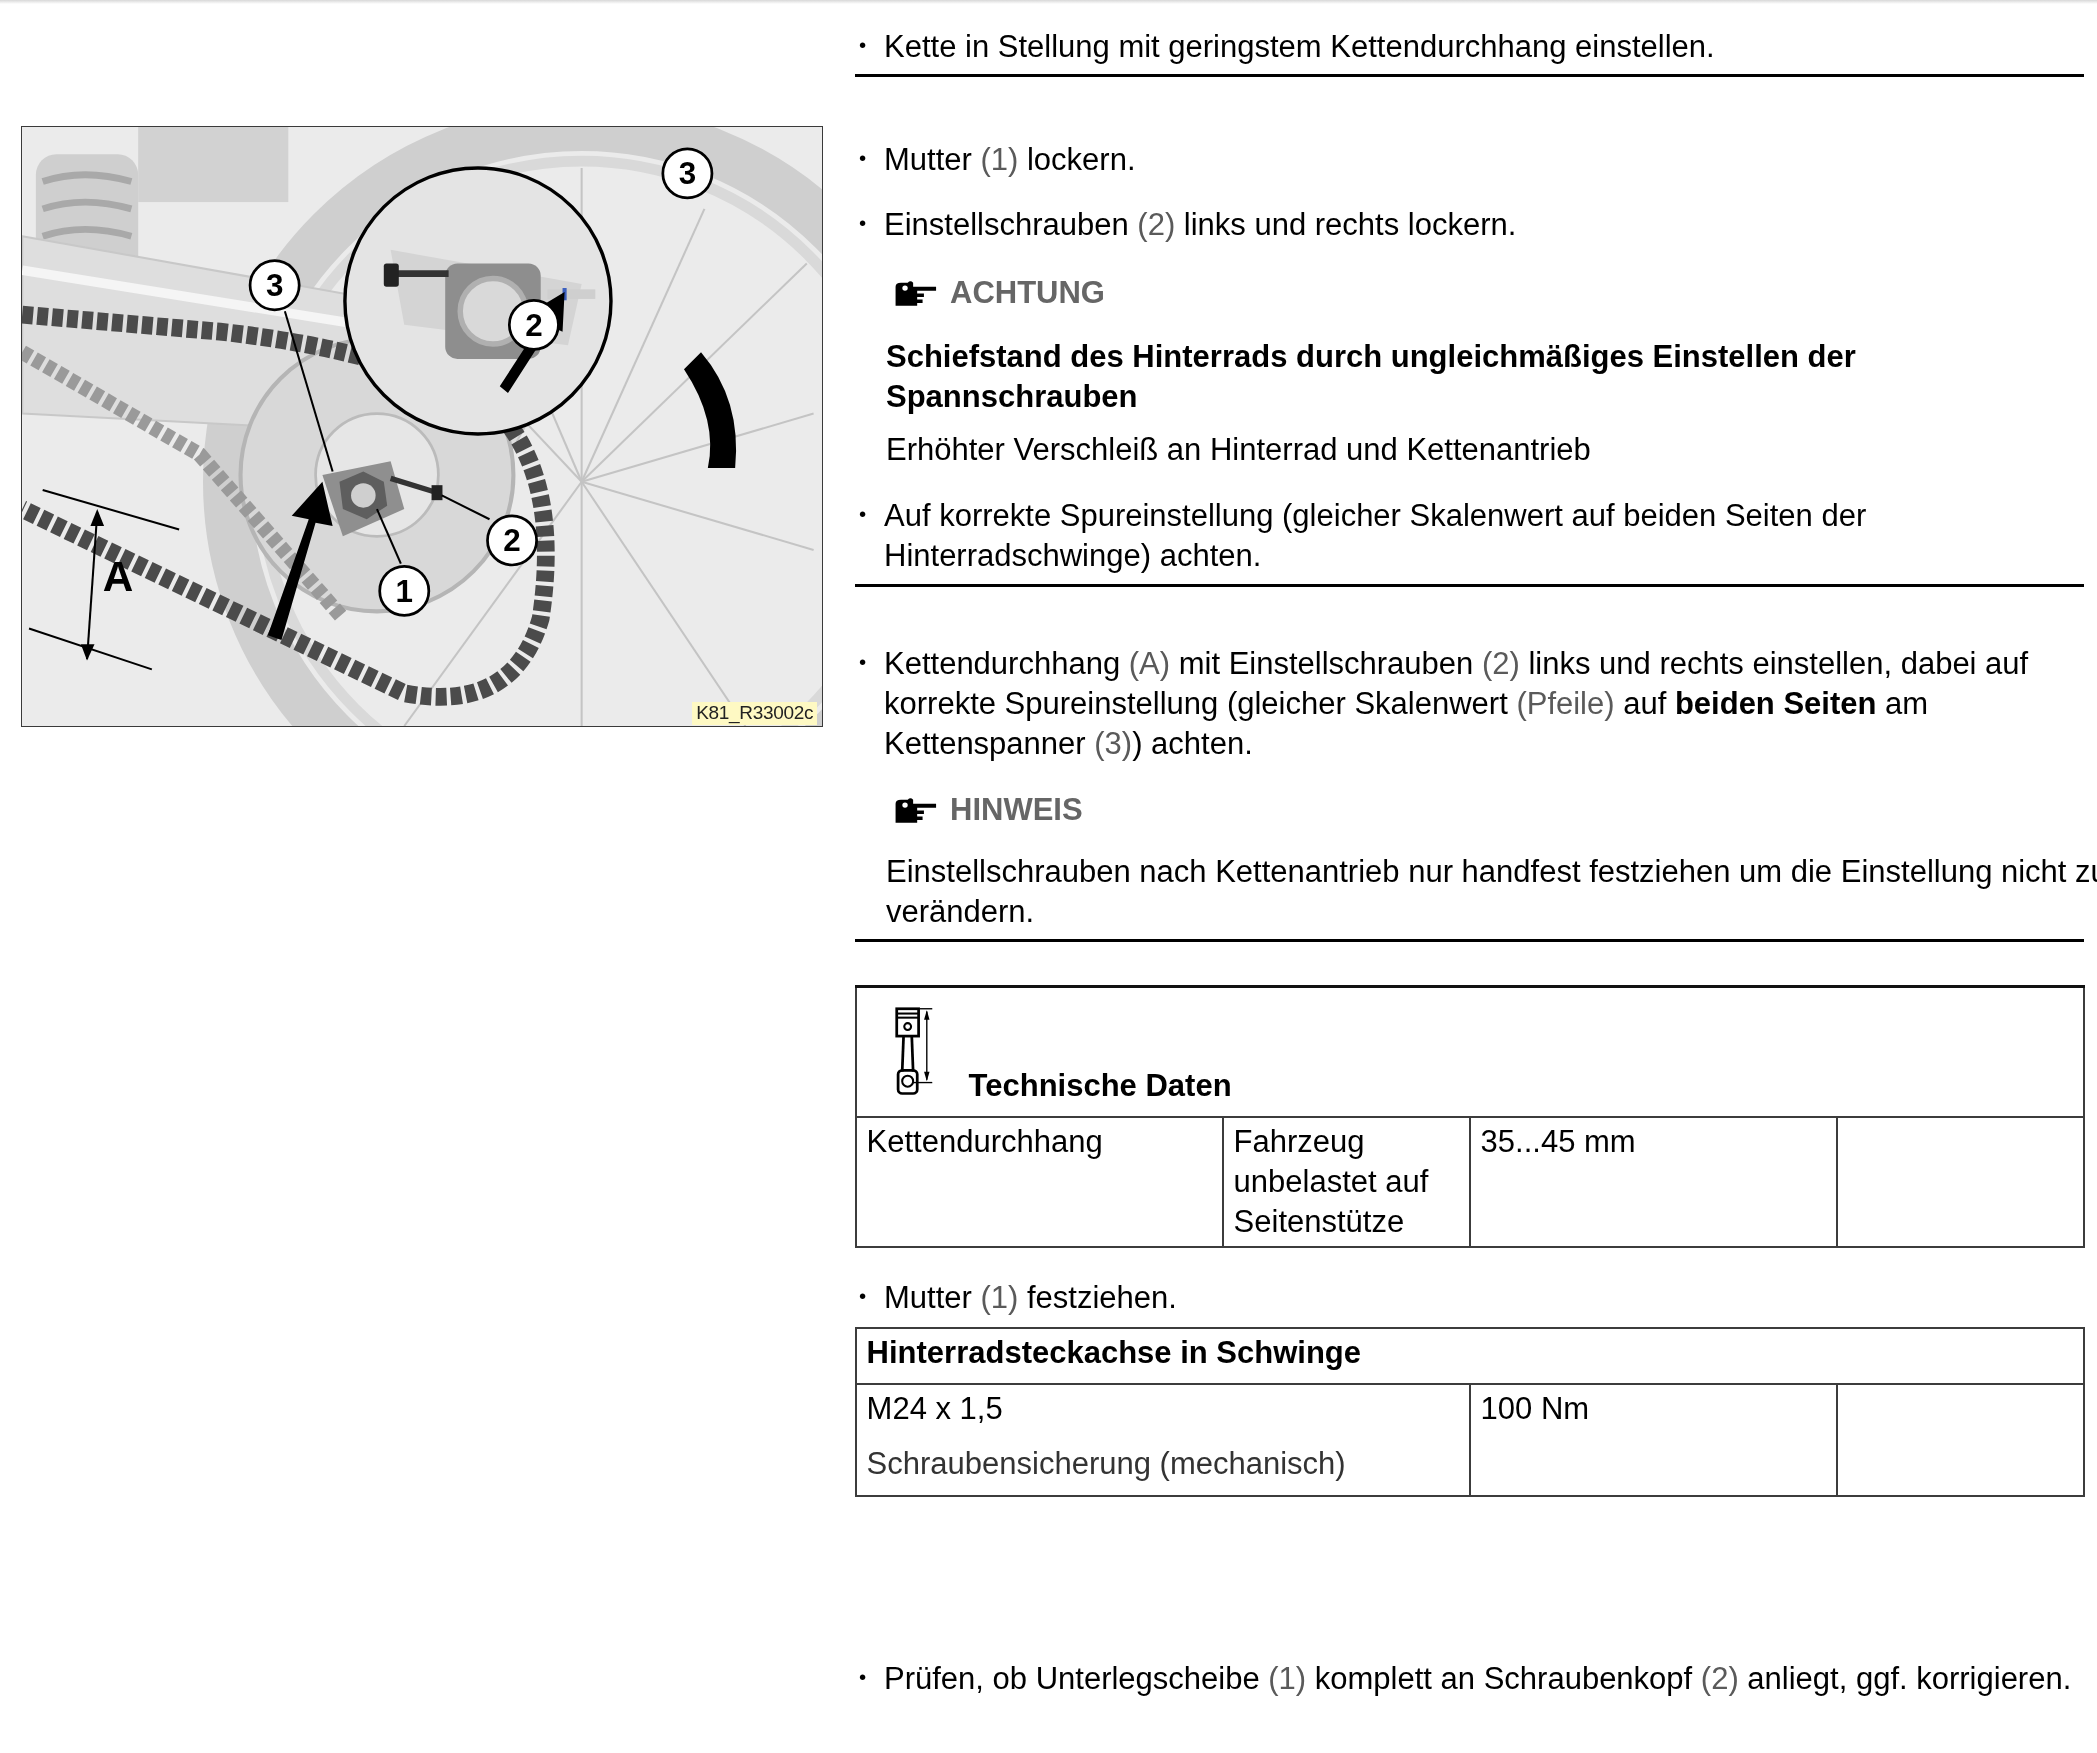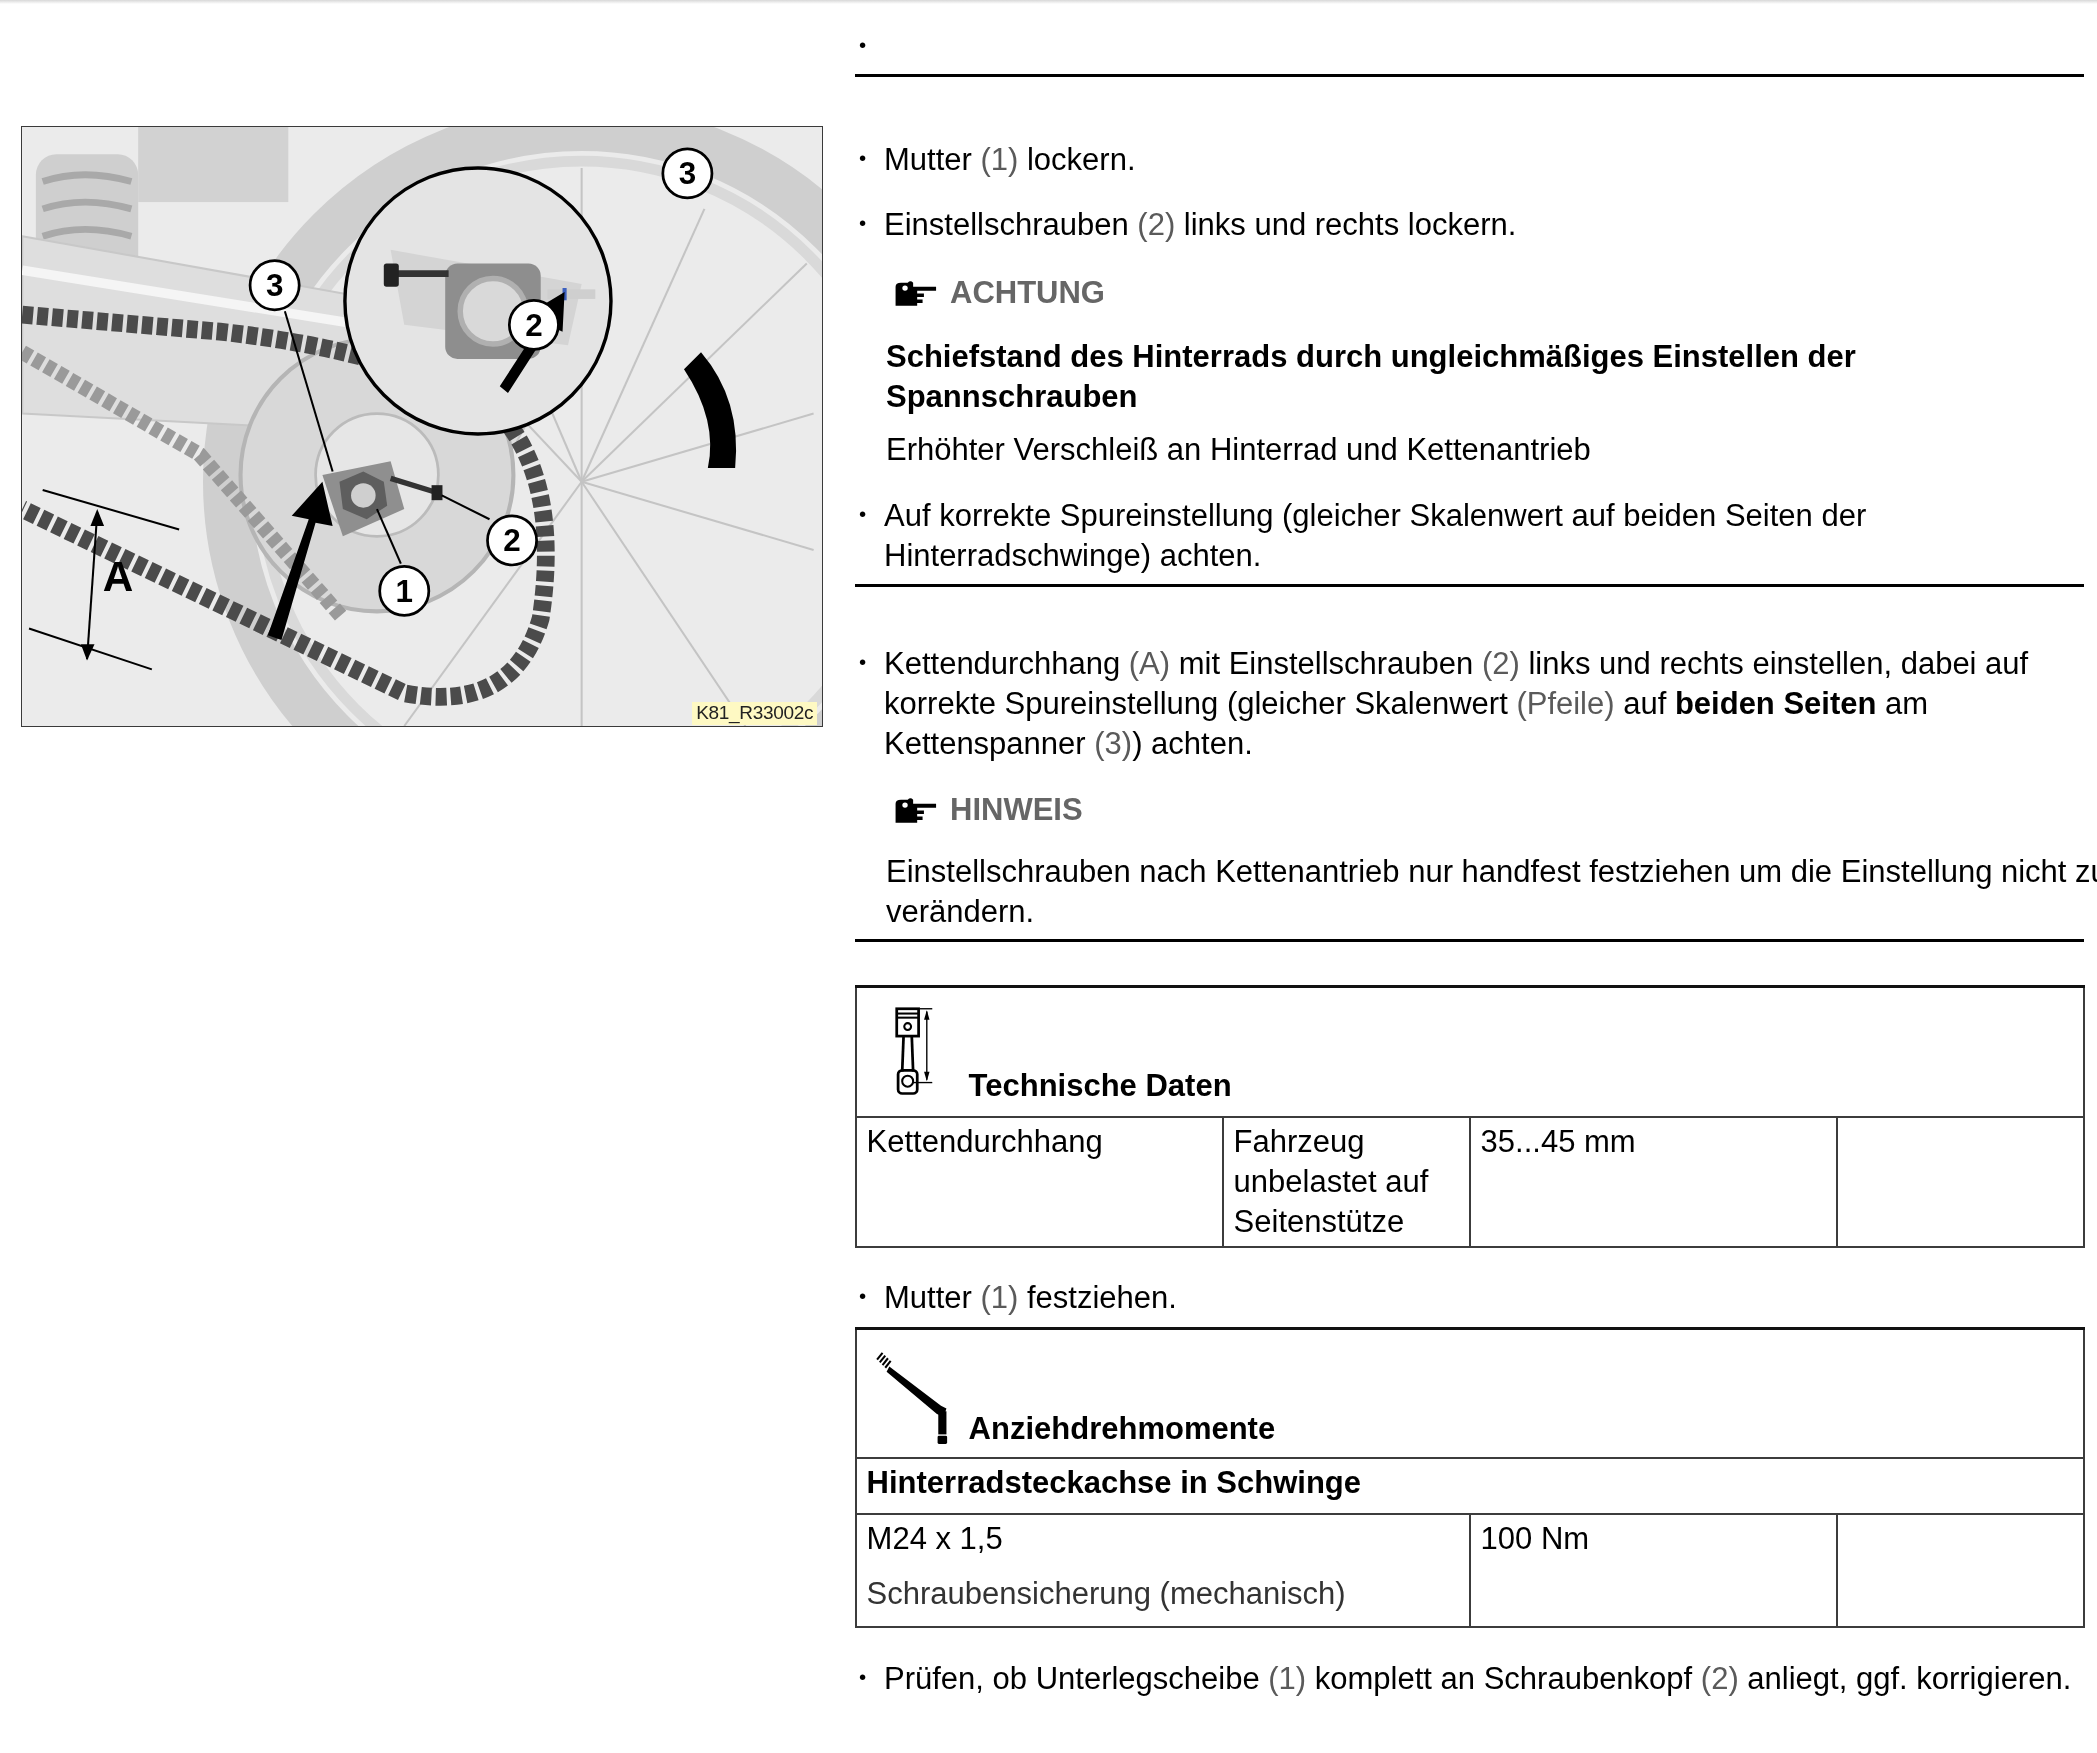--- a/index.html
+++ b/index.html
@@ -139,20 +139,21 @@
         <circle cx="755" cy="290" r="36" fill="#fff" stroke="#000" stroke-width="4" transform="translate(-5,0)"></circle>
         <text x="750" y="306">2</text>
       </g>
     </g>
   </svg>
   <div class="fig-label">K81_R33002c</div>
 </div>
 
 <div class="bullet" style="top:27px;">
   <span class="dot">•</span>
+  <span>Kette in Stellung mit geringstem Kettendurchhang einstellen.</span>
 </div>
 <div class="rule" style="top:74px;"></div>
 
 <div class="bullet" style="top:140px;">
   <span class="dot">•</span>
   <span>Mutter </span><span class="ref">(1)</span><span> lockern.</span>
 </div>
 
 <div class="bullet" style="top:205px;">
   <span class="dot">•</span>
@@ -233,38 +234,20 @@
   <span>Mutter </span><span class="ref">(1)</span><span> festziehen.</span>
 </div>
 
 <table class="data" style="top:1327px;">
   <colgroup>
     <col style="width:614px">
       <col style="width:367px">
       <col style="width:247px">
   </colgroup>
   <tbody>
-      <tr class="head">
-    <td colspan="3" style="height:119px;">
-      <div class="thead-cell" style="height:119px;">
-        <svg style="position:absolute;left:6.8px;top:12.3px;" width="102" height="102" viewBox="0 0 150 150">
-          <g stroke="#000" stroke-width="3" fill="none">
-            <line x1="6" y1="20" x2="14" y2="10"></line>
-                <line x1="10" y1="24" x2="18" y2="14"></line>
-            <line x1="14" y1="28" x2="22" y2="18"></line>
-                <line x1="18" y1="32" x2="26" y2="22"></line>
-          </g>
-          <path d="M24 30 L100 88 L108 92 L104 104 L94 100 L20 38 Z" fill="#000"></path>
-          <rect x="96" y="96" width="12" height="34" fill="#000"></rect>
-          <rect x="95" y="132" width="14" height="12" rx="2" fill="#000"></rect>
-        </svg>
-        <span class="thead-title" style="left:102px;top:75px;">Anziehdrehmomente</span>
-      </div>
-    </td>
-  </tr>
   <tr>
     <td colspan="3" class="bold" style="height:46px;">Hinterradsteckachse in Schwinge</td>
   </tr>
   <tr>
     <td style="height:102px;">
       <div>M24 x 1,5</div>
       <div class="muted" style="margin-top:15px;">Schraubensicherung (mechanisch)</div>
     </td>
     <td>100 Nm</td>
     <td></td>

